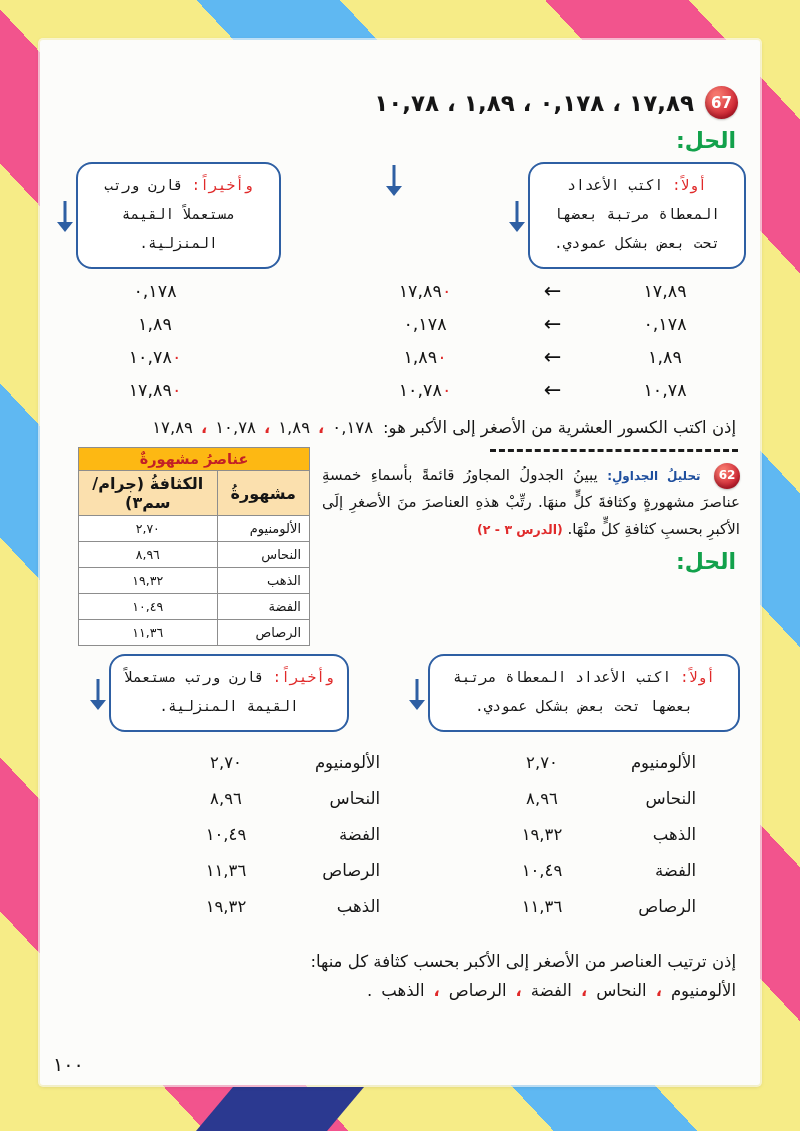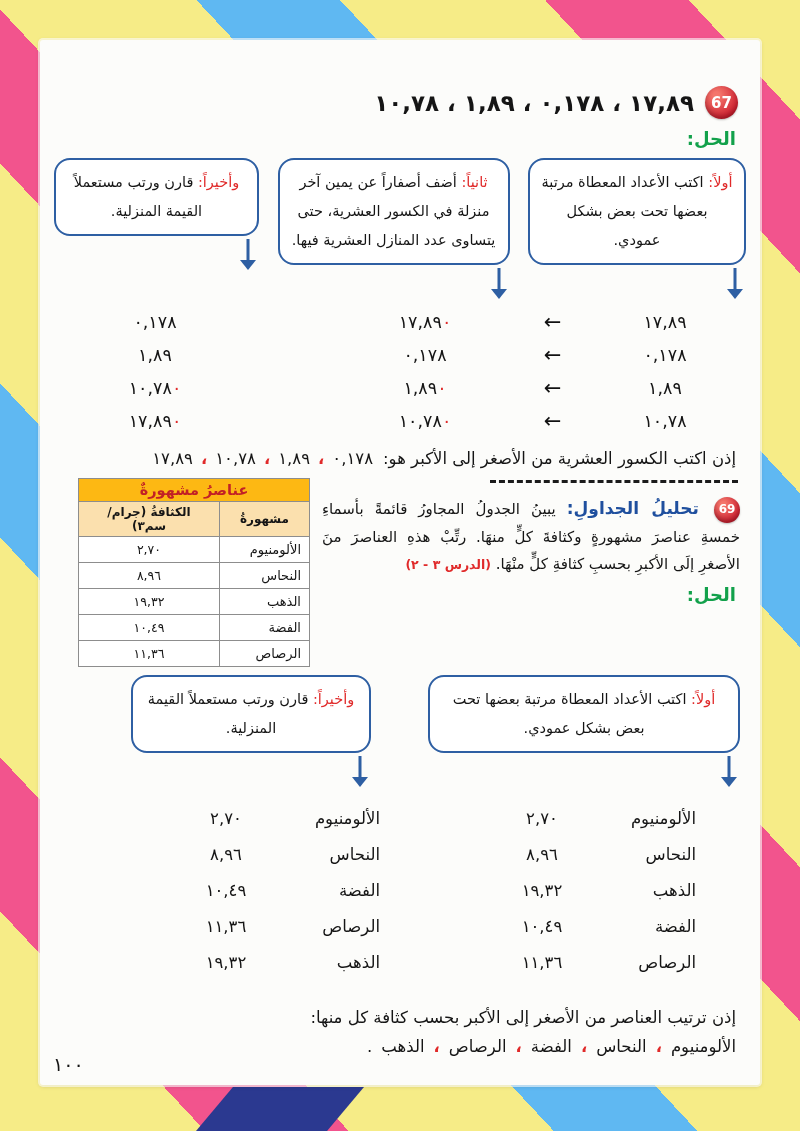--- a/index.html
+++ b/index.html
@@ -17,24 +17,24 @@
   .h38{display:flex;align-items:center;gap:11px;padding-right:22px;margin-top:46px;}
   .badge{width:33px;height:33px;border-radius:50%;flex:0 0 auto;
     background:radial-gradient(circle at 35% 28%, #f4756b 10%, #ce2030 72%, #a51420 100%);
     color:#fff;font-weight:bold;font-size:15px;display:flex;align-items:center;justify-content:center;
     box-shadow:inset 0 -3px 5px rgba(0,0,0,.25),0 1px 2px rgba(0,0,0,.25);}
   .h38-nums{display:flex;align-items:center;gap:8px;font-weight:bold;font-size:23px;}
   .num{direction:ltr;unicode-bidi:isolate;display:inline-block;}
   .h38-nums .num{letter-spacing:2px;}
   .sep{font-weight:bold;}
   
-  .sol{color:#12A14B;font-weight:bold;font-size:18px;padding-right:24px;margin-top:9px;}
+  .sol{color:#12A14B;font-weight:bold;font-size:22px;padding-right:24px;margin-top:9px;}
   
   .steps{display:flex;justify-content:space-between;align-items:flex-start;padding:0 14px;margin-top:9px;}
-  .step{display:flex;flex-direction:column;}
+  .step{display:flex;flex-direction:row;align-items:center;font-family:Liberation Mono, monospace;}
   .box{box-sizing:border-box;border:2.5px solid #2E5FA3;border-radius:16px;background:#fff;
     padding:8px 11px;text-align:center;font-size:14.5px;line-height:2.0;}
   .w1{width:218px;} .w2{width:232px;} .w3{width:205px;}
   .lead{color:#E02A2A;}
   .down-arrow{margin-top:3px;}
   
   .grid{margin-top:5px;}
   .grid-row{display:flex;align-items:center;height:33px;padding-right:25px;}
   .col{text-align:center;}
   .cg{width:140px;} .ca{width:85px;font-size:21px;color:#111;}
@@ -43,29 +43,29 @@
   .red{color:#E02A2A;}
   
   .concl{display:flex;align-items:center;gap:10px;padding-right:24px;margin-top:12px;font-size:16.5px;}
   .seq{display:flex;align-items:center;gap:8px;}
   .concl .num{letter-spacing:2px;font-weight:500;}
   .dash-sep{border-top:3.5px dashed #1b1b1b;width:248px;margin:2px 2px 10px auto;height:0;}
   
   .sect39{display:flex;align-items:flex-start;padding-right:20px;margin-top:10px;gap:12px;}
   .p39-col{width:418px;}
   .p39-text{font-size:15px;line-height:1.8;text-align:justify;margin:0;}
-  .p39-title{color:#1F4F9E;font-weight:bold;font-size:17px;}
+  .p39-title{color:#1F4F9E;font-weight:bold;font-size:12px;}
   .badge-sm{width:26px;height:26px;font-size:12px;display:inline-flex;vertical-align:middle;margin-left:4px;}
   .lesson{color:#E02A2A;font-size:12.5px;font-weight:bold;}
   .sol-inline{padding-right:4px;margin-top:6px;}
   .table-col{width:232px;margin-top:0;}
   table.elem{width:100%;border-collapse:collapse;background:#fff;}
   table.elem th,table.elem td{border:1.3px solid #8d8d8d;}
   .t-title{background:#FDB813;color:#C22026;font-size:14.5px;font-weight:bold;padding:3px 12px;text-align:center;}
-  .t-head{background:#FBE0AE;font-size:12px;font-weight:bold;padding:3px 20px;}
+  .t-head{background:#FBE0AE;font-size:16px;font-weight:bold;padding:3px 13px;}
   td.t-name{font-size:13px;text-align:right;padding:2px 8px;height:21px;}
   td.t-val{font-size:12.5px;text-align:center;padding:2px 4px;}
   td.t-val .num{letter-spacing:1px;}
   
   .steps2{display:flex;align-items:flex-start;padding-right:20px;gap:57px;margin-top:8px;}
   .w4{width:312px;} .w5{width:240px;}
   
   .lists{display:flex;padding-right:64px;margin-top:12px;gap:110px;}
   .elist .erow{display:flex;align-items:center;height:36px;}
   .ename{width:92px;text-align:right;font-size:16.5px;}
@@ -106,24 +106,20 @@
         <div class="box w1">
           <span class="lead">أولاً:</span>
           <span>اكتب الأعداد المعطاة مرتبة بعضها تحت بعض بشكل عمودي.</span>
         </div>
         <svg class="down-arrow" width="22" height="32" viewBox="0 0 22 32">
           <line x1="11" y1="0" x2="11" y2="22" stroke="#2E5FA3" stroke-width="3"></line>
           <polygon points="3,21 19,21 11,31" fill="#2E5FA3"></polygon>
         </svg>
       </div>
       <div class="step">
-        <div class="box w2">
-          <span class="lead">ثانياً:</span>
-          <span>أضف أصفاراً عن يمين آخر منزلة في الكسور العشرية، حتى يتساوى عدد المنازل العشرية فيها.</span>
-        </div>
         <svg class="down-arrow" width="22" height="32" viewBox="0 0 22 32">
           <line x1="11" y1="0" x2="11" y2="22" stroke="#2E5FA3" stroke-width="3"></line>
           <polygon points="3,21 19,21 11,31" fill="#2E5FA3"></polygon>
         </svg>
       </div>
       <div class="step">
         <div class="box w3">
           <span class="lead">وأخيراً:</span>
           <span>قارن ورتب مستعملاً القيمة المنزلية.</span>
         </div>
@@ -175,21 +171,21 @@
         <span class="num">١٠,٧٨</span>
         <span class="red sep">،</span>
         <span class="num">١٧,٨٩</span>
       </span>
     </div>
 
     <div class="sect39">
       <div class="p39-col">
         <div class="dash-sep"></div>
         <p class="p39-text">
-          <span class="badge badge-sm">69</span>
+          <span class="badge badge-sm">62</span>
           <span class="p39-title">تحليلُ الجداولِ:</span>
           <span>يبينُ الجدولُ المجاورُ قائمةً بأسماءِ خمسةِ عناصرَ مشهورةٍ وكثافةَ كلٍّ منهَا. رتِّبْ هذهِ العناصرَ منَ الأصغرِ إلَى الأكبرِ بحسبِ كثافةِ كلٍّ منْهَا.</span>
           <span class="lesson">(الدرس ٣ - ٢)</span>
         </p>
         <div class="sol sol-inline">الحل:</div>
       </div>
       <div class="table-col">
         <table class="elem">
           <tbody>
               <tr>

